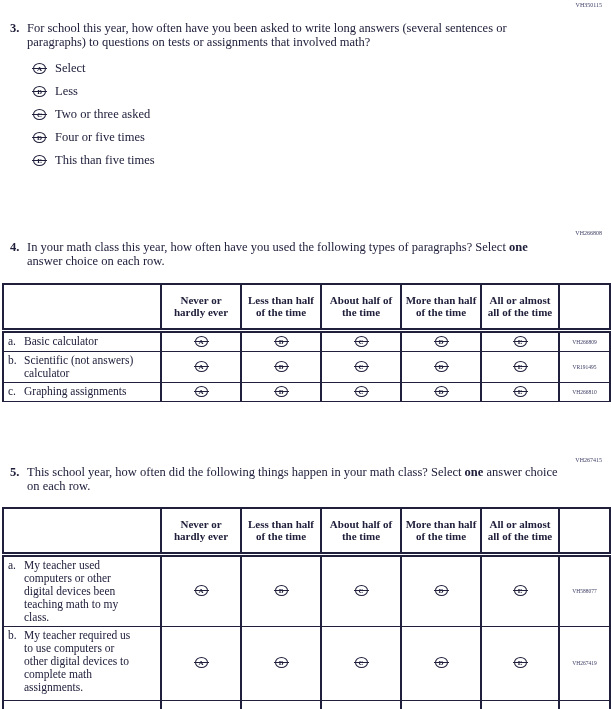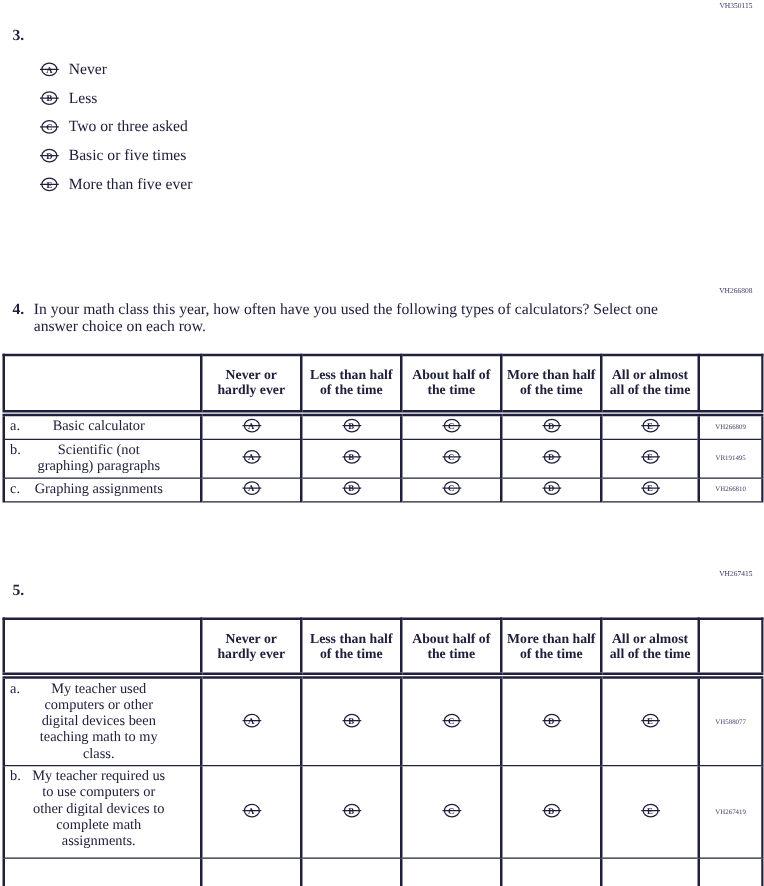--- a/index.html
+++ b/index.html
@@ -26,21 +26,21 @@
     font-family:"Liberation Serif", serif;
   }
   .question{
     display:flex;
     margin-left:10px;
     font-size:12.5px;
     line-height:13.5px;
   }
   .q-num{flex:0 0 17px;font-weight:bold;}
   .q-text{display:block;}
-  .bold-word{font-weight:normal;margin-top:43px;}
+  .bold-word{font-weight:bold;margin-top:43px;}
   
   .bubble{
     position:relative;
     display:inline-block;
     width:13px;height:11px;
     border:1px solid var(--ink);
     border-radius:50%;
     flex:0 0 13px;
   }
   .bubble::before{
@@ -90,21 +90,21 @@
     padding:2px 3px;
   }
   table.matrix td.stub{
     vertical-align:top;
     padding:2px 26px 2px 4px;
     font-size:11.5px;
     line-height:13px;
   }
   table.matrix td.stub .row-flex{display:flex;}
   table.matrix td.stub .row-letter{flex:0 0 16px;}
-  table.matrix td.stub .row-label{flex:1;text-align:center;}
+  table.matrix td.stub .row-label{flex:1;}
   table.matrix td.ans{text-align:center;vertical-align:middle;}
   table.matrix td.rowcode{
     text-align:center;
     vertical-align:middle;
     font-size:5.5px;
     color:var(--code-ink);
     padding:0 1px;
   }
   
   #q3{top:2px;}
@@ -130,60 +130,61 @@
 </style>
 </head>
 <body>
 
 <div class="page">
 
   <div class="section" id="q3">
     <div class="code-line">VH350115</div>
     <div class="question">
       <span class="q-num">3.</span>
+      <span class="q-text">For school this year, how often have you been asked to write long answers (several sentences or paragraphs) to questions on tests or assignments that involved math?</span>
     </div>
     <ul class="options">
       <li>
         <span class="bubble">
             <span class="bubble-letter">A</span>
           </span>
-        <span>Never</span>
+        <span>Select</span>
       </li>
       <li>
         <span class="bubble">
             <span class="bubble-letter">B</span>
           </span>
         <span>Less</span>
       </li>
       <li>
         <span class="bubble">
             <span class="bubble-letter">C</span>
           </span>
         <span>Two or three asked</span>
       </li>
       <li>
         <span class="bubble">
             <span class="bubble-letter">D</span>
           </span>
-        <span>Basic or five times</span>
+        <span>Four or five times</span>
       </li>
       <li>
         <span class="bubble">
             <span class="bubble-letter">E</span>
           </span>
-        <span>More than five ever</span>
+        <span>This than five times</span>
       </li>
     </ul>
   </div>
 
   <div class="section" id="q4">
     <div class="code-line">VH266808</div>
     <div class="question">
       <span class="q-num">4.</span>
-      <span class="q-text"><span>In your math class this year, how often have you used the following types of calculators? Select </span><span class="bold-word">one</span><span> answer choice on each row.</span></span>
+      <span class="q-text"><span>In your math class this year, how often have you used the following types of paragraphs? Select </span><span class="bold-word">one</span><span> answer choice on each row.</span></span>
     </div>
     <table class="matrix">
       <colgroup>
         <col style="width:158px">
           <col style="width:80px">
           <col style="width:80px">
           <col style="width:80px">
           <col style="width:80px">
           <col style="width:78px">
           <col style="width:51px">
@@ -209,21 +210,21 @@
         <td class="ans"><span class="bubble"><span class="bubble-letter">B</span></span></td>
         <td class="ans"><span class="bubble"><span class="bubble-letter">C</span></span></td>
         <td class="ans"><span class="bubble"><span class="bubble-letter">D</span></span></td>
         <td class="ans"><span class="bubble"><span class="bubble-letter">E</span></span></td>
         <td class="rowcode">VH266809</td>
       </tr>
       <tr class="r1">
         <td class="stub">
               <span class="row-flex">
                 <span class="row-letter">b.</span>
-                <span class="row-label">Scientific (not graphing) paragraphs</span>
+                <span class="row-label">Scientific (not answers) calculator</span>
               </span>
             </td>
         <td class="ans"><span class="bubble"><span class="bubble-letter">A</span></span></td>
         <td class="ans"><span class="bubble"><span class="bubble-letter">B</span></span></td>
         <td class="ans"><span class="bubble"><span class="bubble-letter">C</span></span></td>
         <td class="ans"><span class="bubble"><span class="bubble-letter">D</span></span></td>
         <td class="ans"><span class="bubble"><span class="bubble-letter">E</span></span></td>
         <td class="rowcode">VR191495</td>
       </tr>
       <tr class="r2">
@@ -241,20 +242,21 @@
         <td class="rowcode">VH266810</td>
       </tr>
     </tbody>
       </table>
   </div>
 
   <div class="section" id="q5">
     <div class="code-line">VH267415</div>
     <div class="question">
       <span class="q-num">5.</span>
+      <span class="q-text"><span>This school year, how often did the following things happen in your math class? Select </span><span class="bold-word">one</span><span> answer choice on each row.</span></span>
     </div>
     <table class="matrix">
       <colgroup>
         <col style="width:158px">
           <col style="width:80px">
           <col style="width:80px">
           <col style="width:80px">
           <col style="width:80px">
           <col style="width:78px">
           <col style="width:51px">

